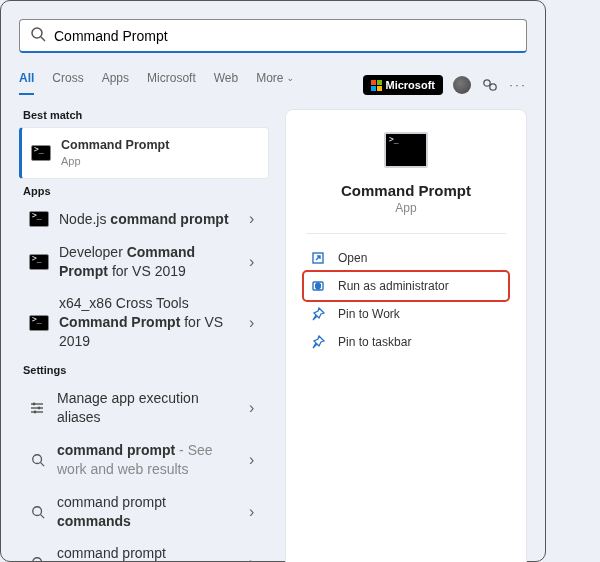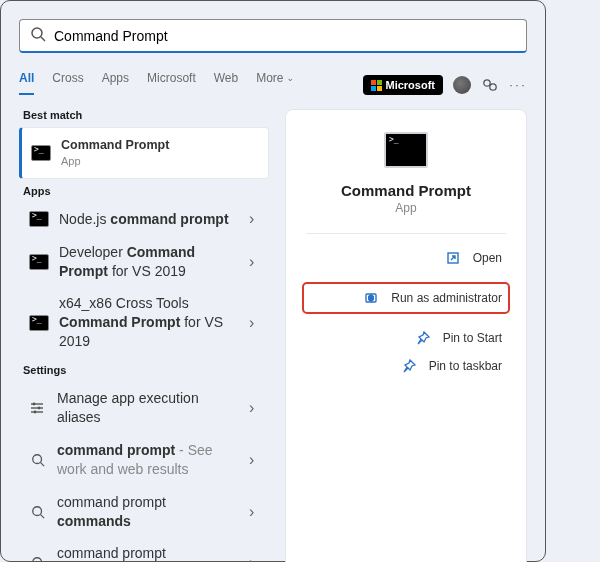--- a/index.html
+++ b/index.html
@@ -46,23 +46,23 @@
   .settings-ico { width:18px; height:16px; color:#555; flex:0 0 18px; display:flex; align-items:center; }
   .search-ico-sm { width:18px; height:16px; color:#555; flex:0 0 18px; display:flex; align-items:center; justify-content:center; }
 
   
   .preview-tile { width:44px; height:36px; background:#000; border:2px solid #d0d3d8; border-radius:2px; margin:0 auto; position:relative; }
   .preview-tile::before { content:">_"; position:absolute; top:1px; left:3px; font-size:8px; color:#eee; font-family:monospace; }
   .app-title { text-align:center; font-size:15px; font-weight:600; margin-top:14px; color:#222; }
   .app-type  { text-align:center; font-size:12px; color:#888; margin-top:2px; }
   .sep { height:1px; background:#e6e8ec; margin:18px 0 10px; }
 
-  .action { display:flex; align-items:center; gap:12px; padding:6px 4px; font-size:12px; color:#333; cursor:pointer; border-radius:3px;justify-content:flex-end; }
+  .action { display:flex; align-items:center; gap:12px; padding:6px 4px; font-size:12px; color:#333; cursor:pointer; border-radius:3px; }
   .action .aicon { width:16px; height:16px; color:#2b73c7; display:flex; align-items:center; justify-content:center; }
-  .action.highlight { outline:2px solid #d93a2b; outline-offset:0px; padding:6px 6px; margin: 12px -2px; }
+  .action.highlight { outline:2px solid #d93a2b; outline-offset:0px; padding:6px 6px; margin: 0 -2px; }
 </style>
 </head>
 <body>
 
 <div class="window">
 
   <div class="search-box">
     <span>
       <svg width="16" height="16" viewBox="0 0 16 16">
           <circle cx="7" cy="7" r="5" fill="none" stroke="#555" stroke-width="1.5"></circle>
@@ -222,21 +222,21 @@
         <span>Run as administrator</span>
       </div>
 
 
       <div class="action">
         <span class="aicon">
           <svg width="14" height="14" viewBox="0 0 14 14">
               <path d="M8 1 L13 6 L10 7 L8 11 L6 9 L2 13 L5 8 L3 6 L7 4 Z" fill="none" stroke="#2b73c7" stroke-width="1.3"></path>
             </svg>
         </span>
-        <span>Pin to Start</span>
+        <span>Pin to Work</span>
       </div>
 
       <div class="action">
         <span class="aicon">
           <svg width="14" height="14" viewBox="0 0 14 14">
               <path d="M8 1 L13 6 L10 7 L8 11 L6 9 L2 13 L5 8 L3 6 L7 4 Z" fill="none" stroke="#2b73c7" stroke-width="1.3"></path>
             </svg>
         </span>
         <span>Pin to taskbar</span>
       </div>

